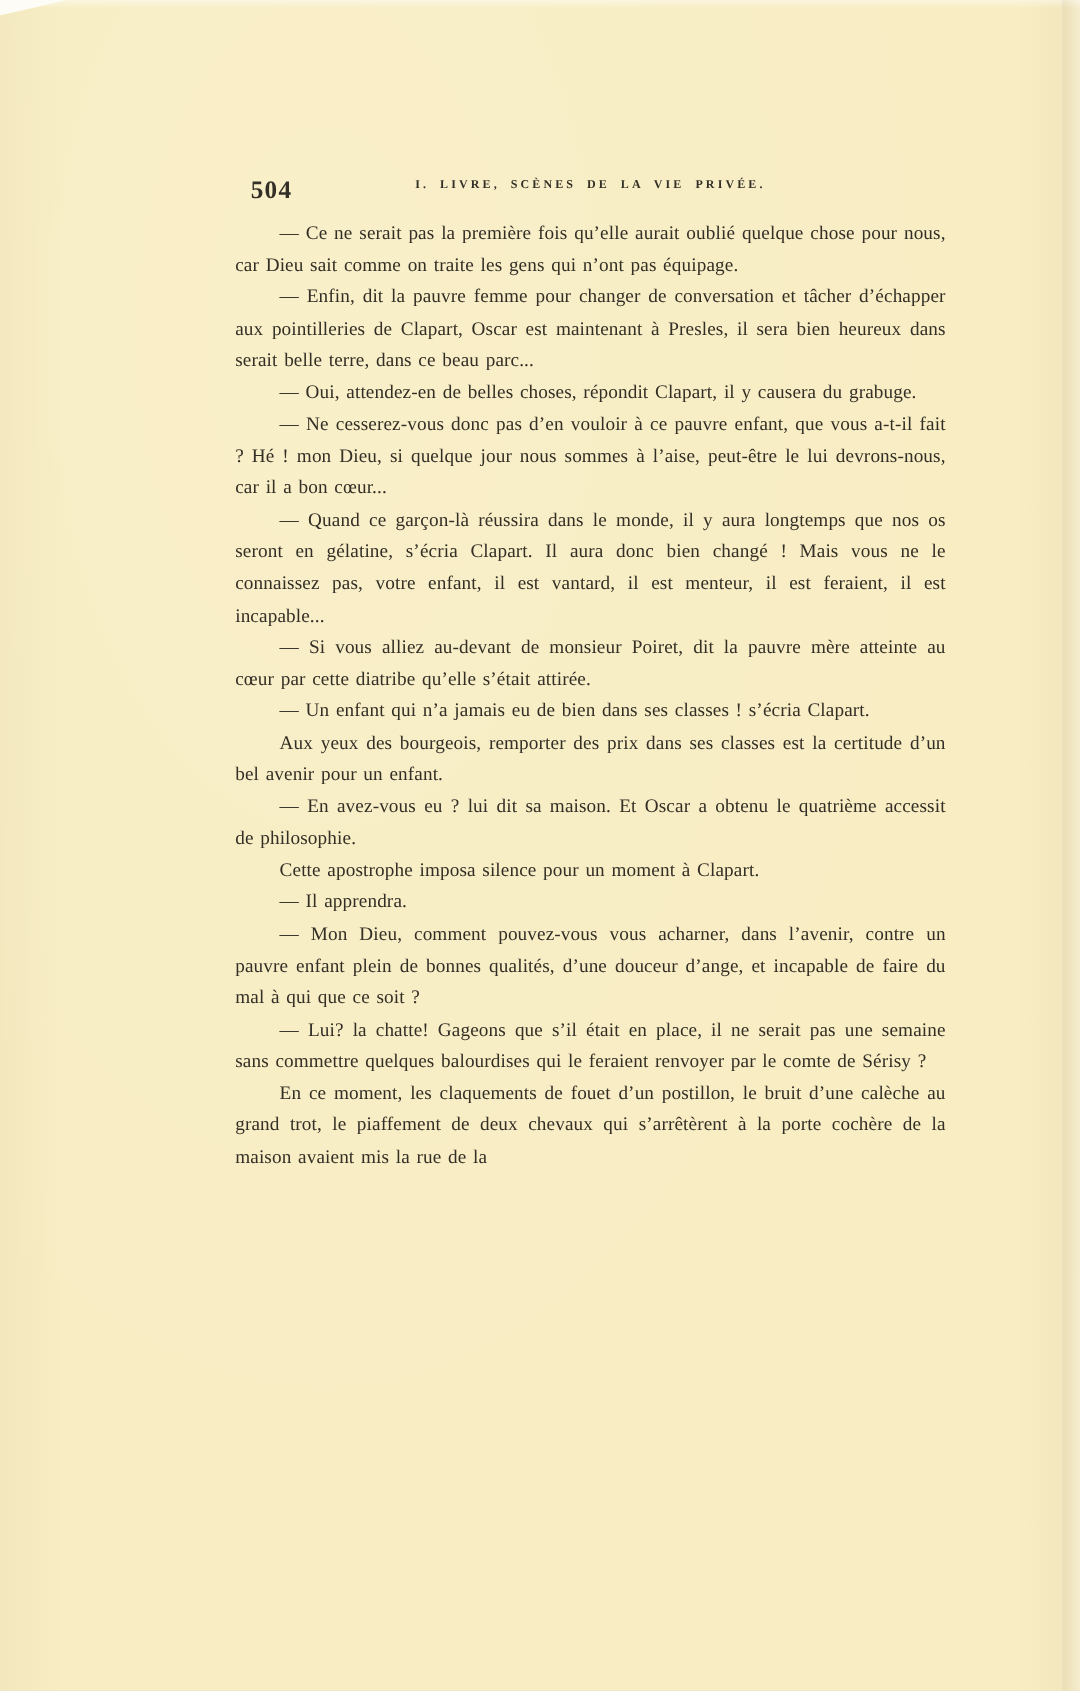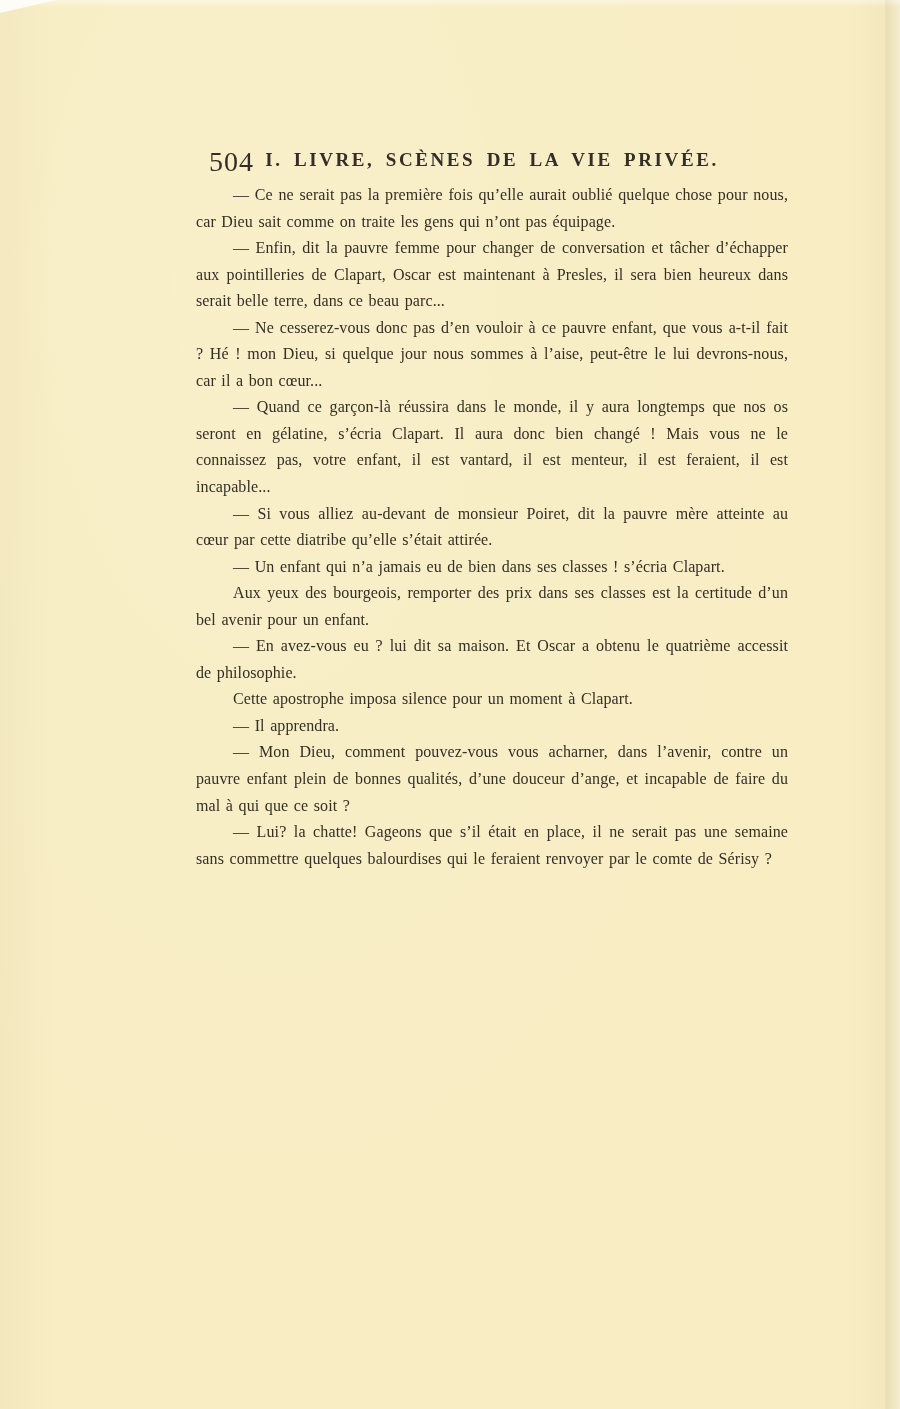--- a/index.html
+++ b/index.html
@@ -43,30 +43,31 @@
   }
   .running-head {
     position: relative;
     height: 24px;
     margin-bottom: 12px;
   }
   .folio {
     position: absolute;
     left: 13px;
     top: 0;
-    font-size: 28px;
+    font-size: 21px;
     letter-spacing: 1px;
+    font-weight: bold;
   }
   .head-title {
     position: absolute;
     left: 0;
     right: 0;
     top: 3px;
     text-align: center;
-    font-size: 19px;
+    font-size: 10px;
     font-weight: bold;
     letter-spacing: 2.6px;
     word-spacing: 4px;
   }
   .body-text p {
     margin: 0;
     font-size: 16px;
     line-height: 26.55px;
     text-align: justify;
     text-indent: 37px;
@@ -84,25 +85,27 @@
 
   <div class="content">
     <div class="running-head">
       <span class="folio">504</span>
       <span class="head-title">I. LIVRE, SCÈNES DE LA VIE PRIVÉE.</span>
     </div>
 
     <div class="body-text">
       <p>— Ce ne serait pas la première fois qu’elle aurait oublié quelque chose pour nous, car Dieu sait comme on traite les gens qui n’ont pas équipage.</p>
       <p>— Enfin, dit la pauvre femme pour changer de conversation et tâcher d’échapper aux pointilleries de Clapart, Oscar est maintenant à Presles, il sera bien heureux dans serait belle terre, dans ce beau parc...</p>
+      <p>— Oui, attendez-en de belles choses, répondit Clapart, il y causera du grabuge.</p>
       <p>— Ne cesserez-vous donc pas d’en vouloir à ce pauvre enfant, que vous a-t-il fait ? Hé ! mon Dieu, si quelque jour nous sommes à l’aise, peut-être le lui devrons-nous, car il a bon cœur...</p>
       <p>— Quand ce garçon-là réussira dans le monde, il y aura longtemps que nos os seront en gélatine, s’écria Clapart. Il aura donc bien changé ! Mais vous ne le connaissez pas, votre enfant, il est vantard, il est menteur, il est feraient, il est incapable...</p>
       <p>— Si vous alliez au-devant de monsieur Poiret, dit la pauvre mère atteinte au cœur par cette diatribe qu’elle s’était attirée.</p>
       <p>— Un enfant qui n’a jamais eu de bien dans ses classes ! s’écria Clapart.</p>
       <p>Aux yeux des bourgeois, remporter des prix dans ses classes est la certitude d’un bel avenir pour un enfant.</p>
       <p>— En avez-vous eu ? lui dit sa maison. Et Oscar a obtenu le quatrième accessit de philosophie.</p>
       <p>Cette apostrophe imposa silence pour un moment à Clapart.</p>
       <p>— Il apprendra.</p>
       <p>— Mon Dieu, comment pouvez-vous vous acharner, dans l’avenir, contre un pauvre enfant plein de bonnes qualités, d’une douceur d’ange, et incapable de faire du mal à qui que ce soit ?</p>
       <p>— Lui? la chatte! Gageons que s’il était en place, il ne serait pas une semaine sans commettre quelques balourdises qui le feraient renvoyer par le comte de Sérisy ?</p>
+      <p>En ce moment, les claquements de fouet d’un postillon, le bruit d’une calèche au grand trot, le piaffement de deux chevaux qui s’arrêtèrent à la porte cochère de la maison avaient mis la rue de la</p>
     </div>
   </div>
 </div>
 
 </body></html>

